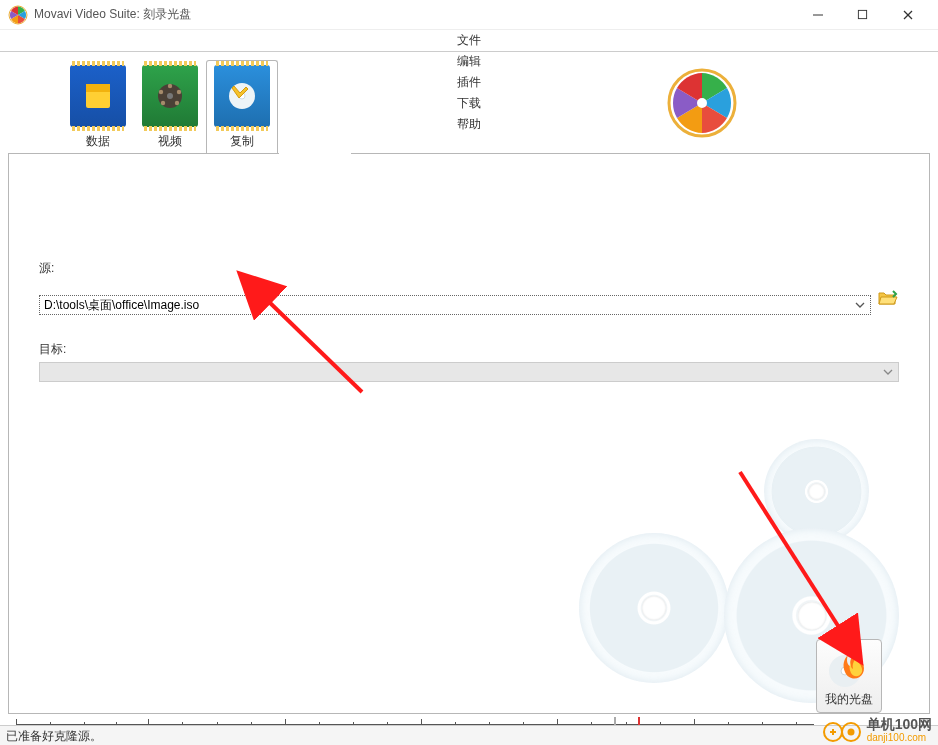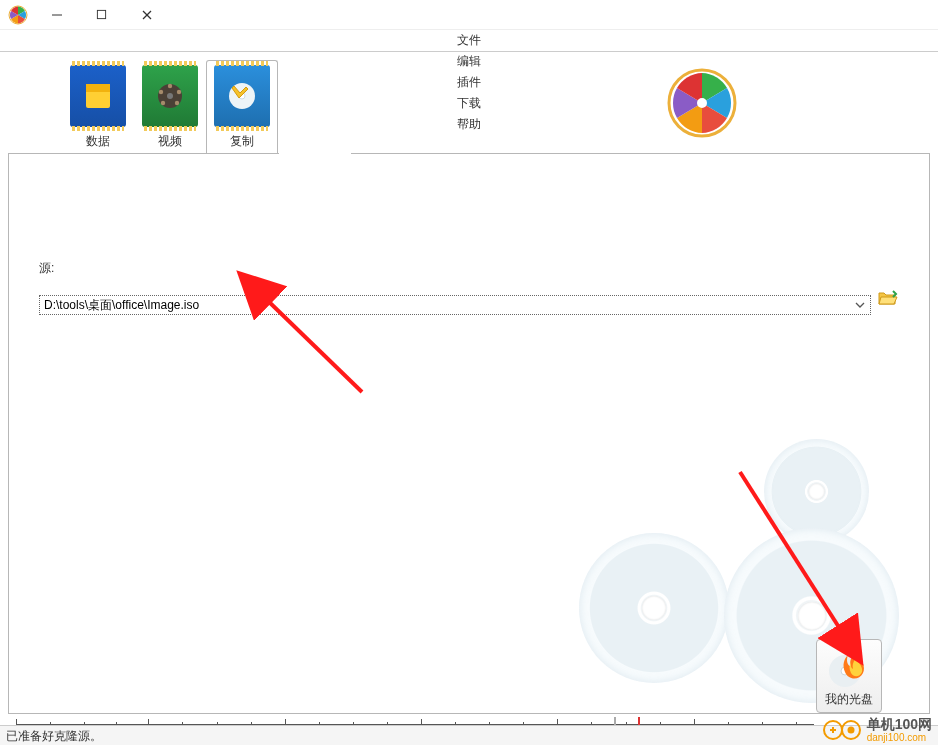--- a/index.html
+++ b/index.html
@@ -259,21 +259,21 @@
       border-top: 1px solid #ccc;
       padding: 2px 6px;
       font-size: 12px;
       color: #333;
       background: #f5f5f5;
     }
     
     .watermark {
       position: absolute;
       right: 6px; bottom: 2px;
-      display: flex; align-items: center; gap: 4px;
+      display: flex; align-items: flex-end; gap: 4px;
       font-size: 12px;
     }
     .wm-icon { width: 40px; height: 22px; }
     .wm-text { display: flex; flex-direction: column; line-height: 1.1; }
     .wm-top { color: #555; font-size: 14px; font-weight: bold;}
     .wm-bottom { color: #f39b00; font-size: 10px; }
   </style>
 </head>
 <body>
 
@@ -282,20 +282,21 @@
     <svg viewBox="0 0 40 40" width="20" height="20">
       <circle cx="20" cy="20" r="18" fill="#fff" stroke="#ecb03a" stroke-width="2"></circle>
       <path d="M20 20 L20 3 A17 17 0 0 1 34 12 Z" fill="#36b04a"></path>
       <path d="M20 20 L34 12 A17 17 0 0 1 34 28 Z" fill="#2aa0dd"></path>
       <path d="M20 20 L34 28 A17 17 0 0 1 20 37 Z" fill="#e84d3d"></path>
       <path d="M20 20 L20 37 A17 17 0 0 1 6 28 Z" fill="#f39c12"></path>
       <path d="M20 20 L6 28 A17 17 0 0 1 6 12 Z" fill="#8a5cc6"></path>
       <path d="M20 20 L6 12 A17 17 0 0 1 20 3 Z" fill="#d33"></path>
     </svg>
   </span>
+  <span class="app-title">Movavi Video Suite: 刻录光盘</span>
   <div class="win-controls">
     <div class="win-btn">
       <svg width="12" height="12" viewBox="0 0 12 12">
           <line x1="1" y1="6" x2="11" y2="6" stroke="#333" stroke-width="1"></line>
         </svg>
     </div>
     <div class="win-btn">
       <svg width="11" height="11" viewBox="0 0 12 12">
           <rect x="1.5" y="1.5" width="9" height="9" fill="none" stroke="#333" stroke-width="1"></rect>
         </svg>
@@ -386,20 +387,32 @@
         <div class="open-btn">
           <svg width="20" height="18" viewBox="0 0 20 18">
             <path d="M1 4 L6 4 L8 6 L17 6 L17 15 L1 15 Z" fill="#f5c544" stroke="#cf9a1b"></path>
             <path d="M3 8 L19 8 L16 15 L1 15 Z" fill="#ffe07a" stroke="#cf9a1b"></path>
             <path d="M15 2 L18 5 L15 8" fill="none" stroke="#2da24a" stroke-width="2"></path>
           </svg>
         </div>
       </div>
     </div>
 
+    <div class="tgt-block">
+      <div class="lbl">目标:</div>
+      <div class="dd-row">
+        <div class="dropdown disabled dst-dd-width">
+          <span class="caret">
+            <svg width="12" height="12" viewBox="0 0 12 12">
+                <path d="M2 4 L6 8 L10 4" fill="none" stroke="#888" stroke-width="1.3"></path>
+              </svg>
+          </span>
+        </div>
+      </div>
+    </div>
 
     <div class="disc" style="width:105px;height:105px;right:60px;top:285px;">
         <div class="hole"></div>
       </div>
     <div class="disc" style="width:150px;height:150px;right:200px;bottom:30px;">
         <div class="hole"></div>
       </div>
     <div class="disc" style="width:175px;height:175px;right:30px;bottom:10px;">
         <div class="hole"></div>
       </div>

